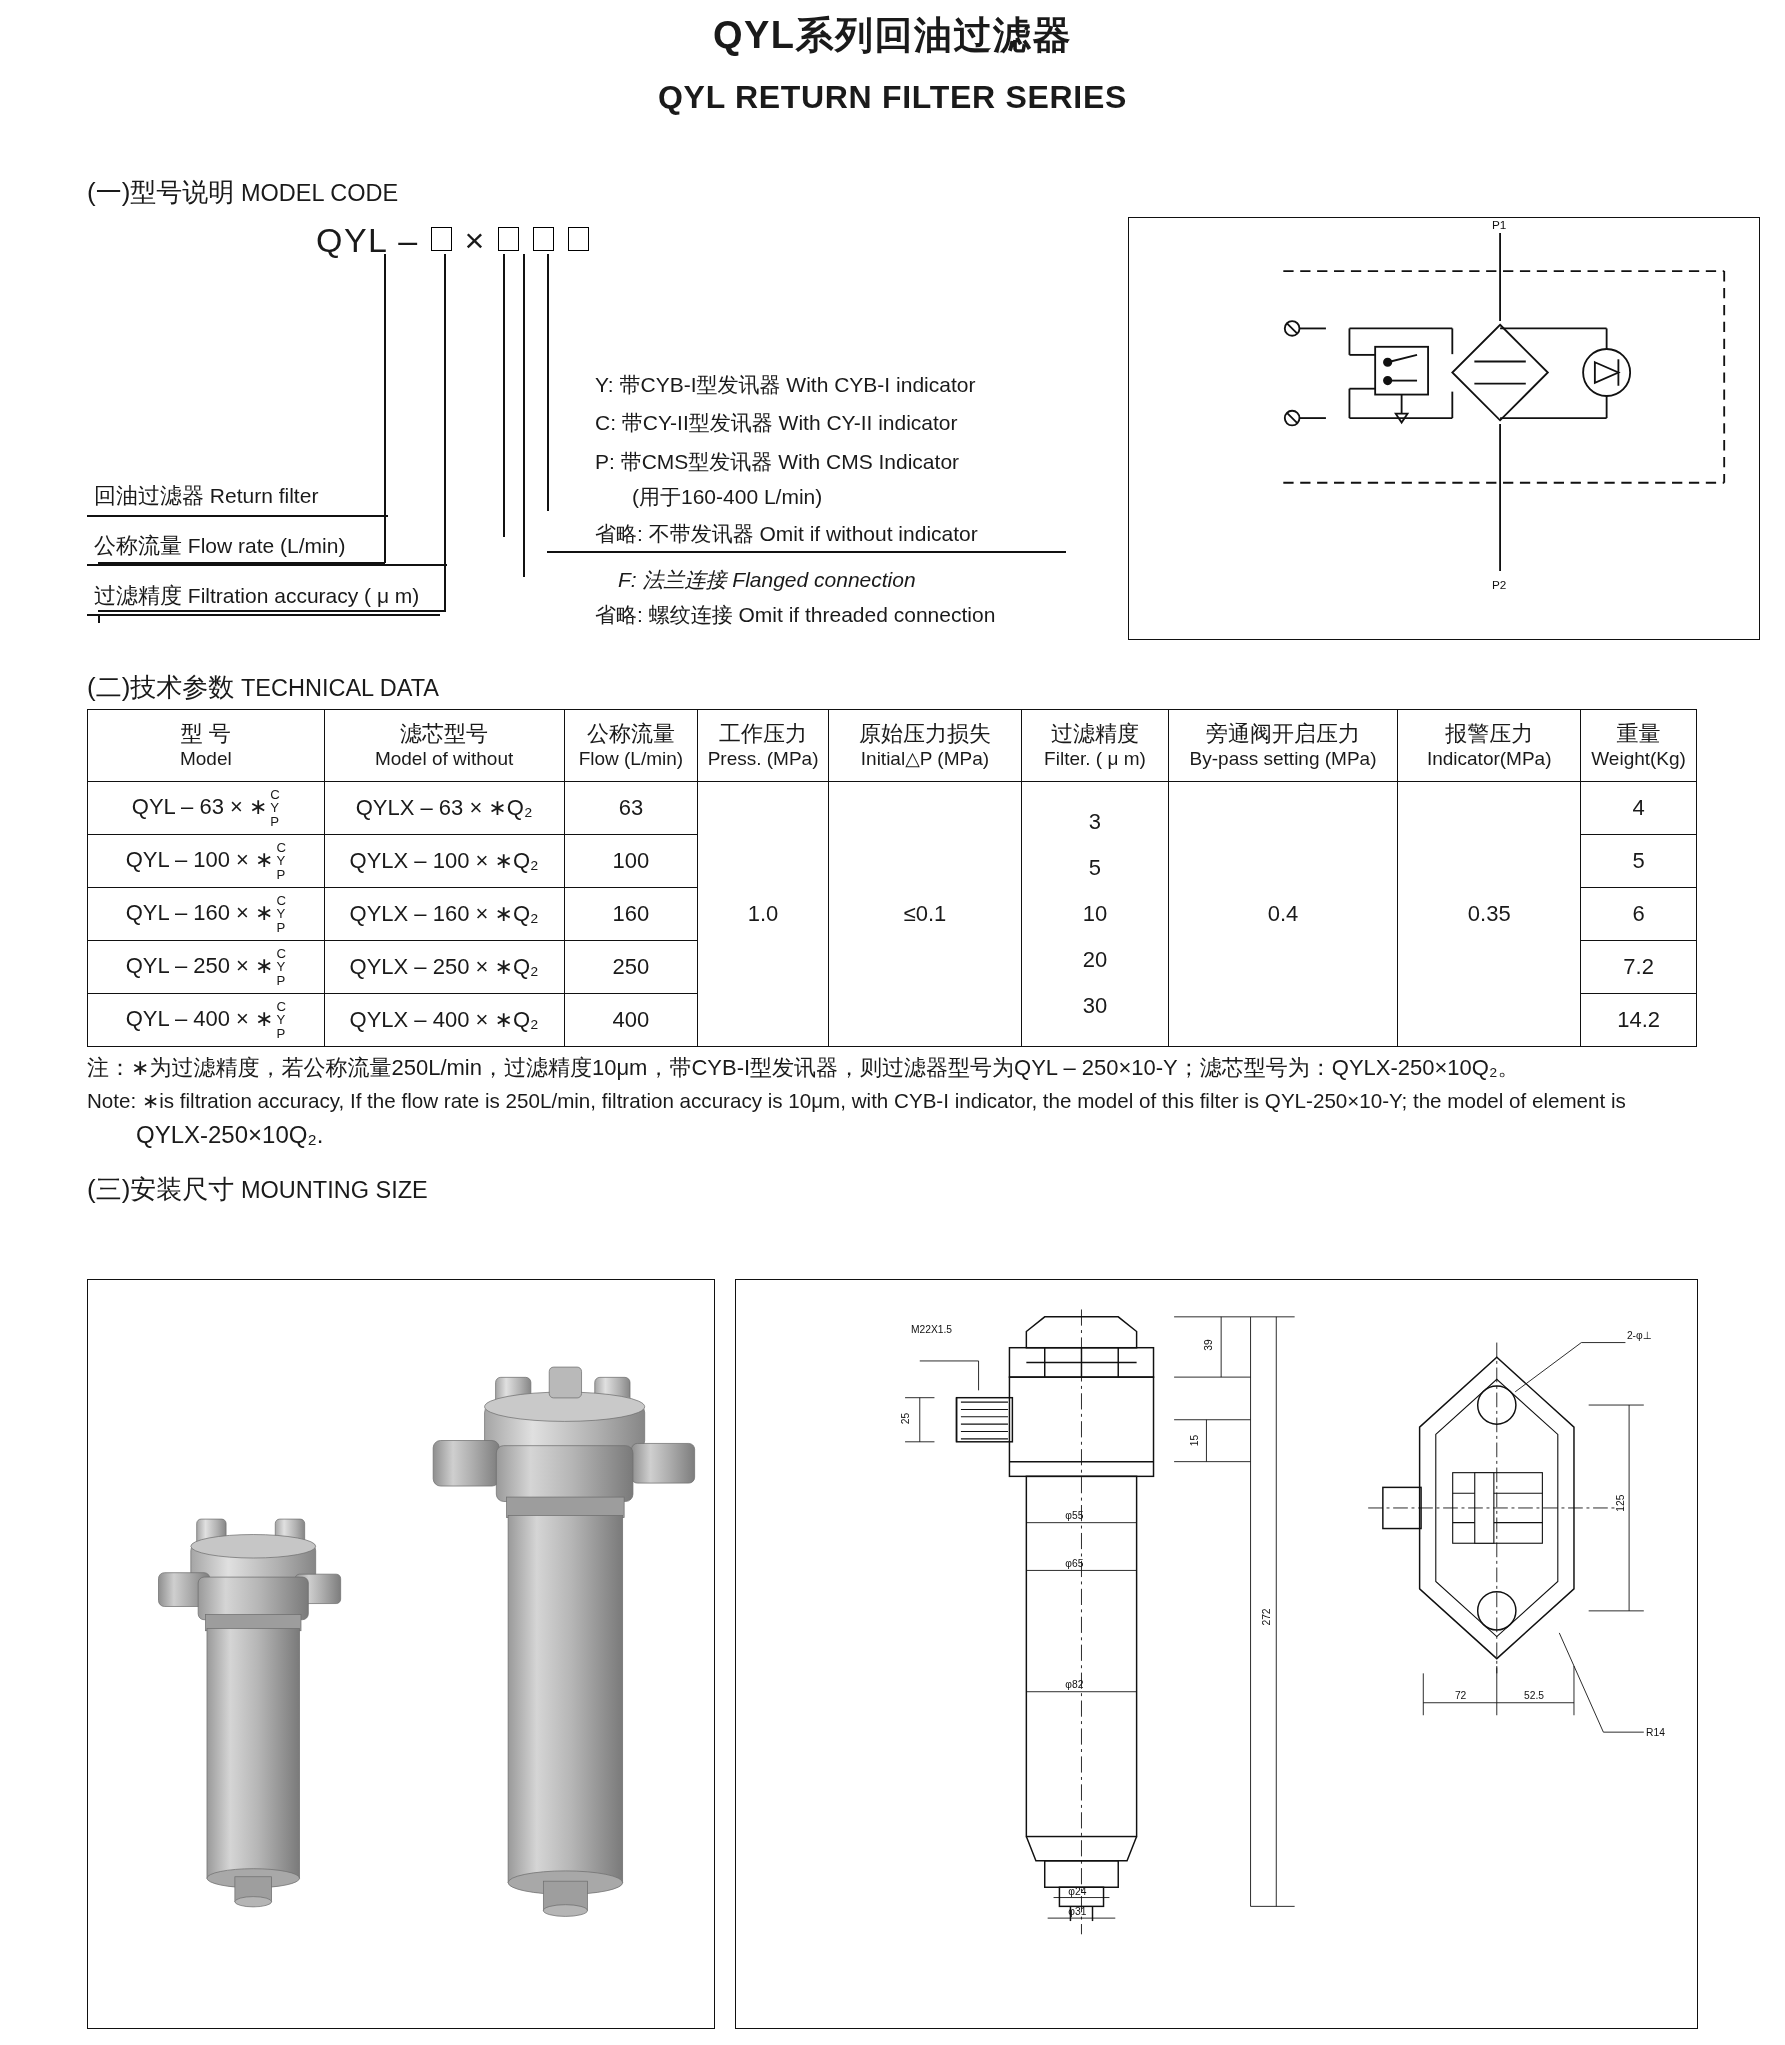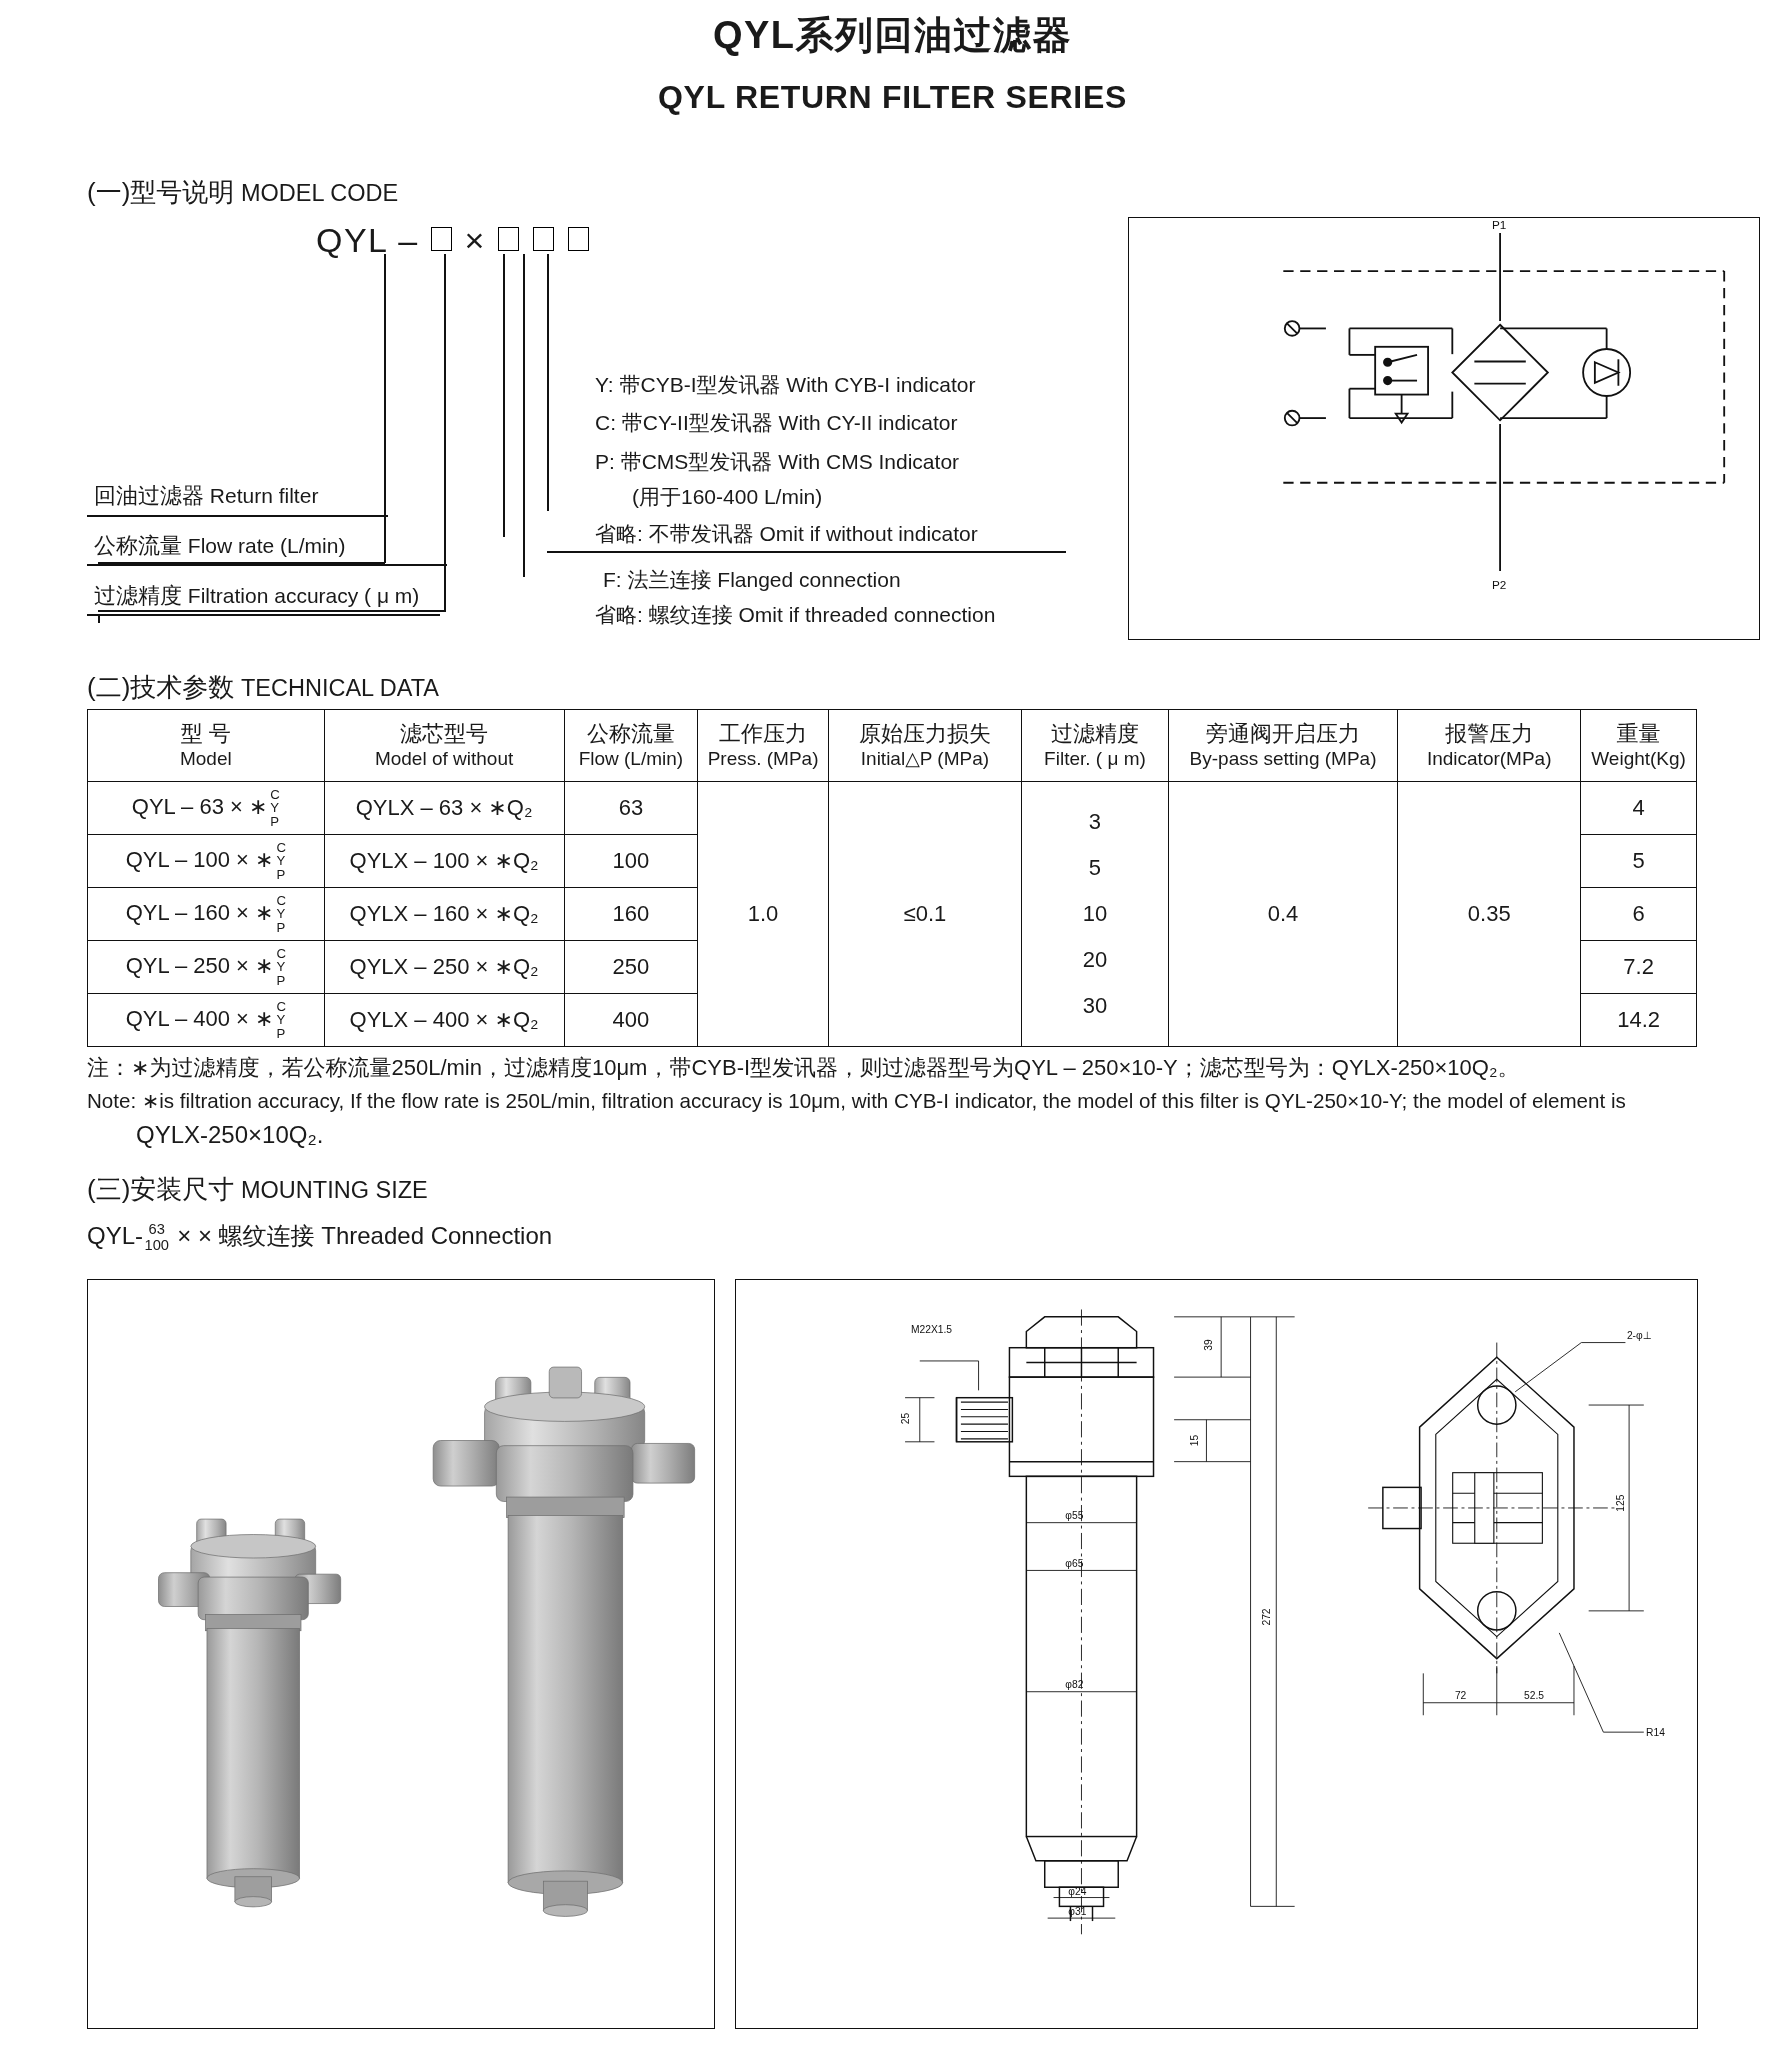--- a/index.html
+++ b/index.html
@@ -272,21 +272,21 @@
   </div>
   <div class="mc-under" style="top:614px; left:87px; width:353px;"></div>
 
   <div class="mc-label" style="top:371px; left:595px;">Y: 带CYB-I型发讯器   With CYB-I indicator</div>
   <div class="mc-label" style="top:409px; left:595px;">C: 带CY-II型发讯器   With CY-II indicator</div>
   <div class="mc-label" style="top:448px; left:595px;">P: 带CMS型发讯器    With CMS Indicator</div>
   <div class="mc-label" style="top:483px; left:632px;">(用于160-400 L/min)</div>
   <div class="mc-label" style="top:520px; left:595px;">省略: 不带发讯器    Omit if without indicator</div>
   <div class="mc-under" style="top:551px; left:547px; width:519px;"></div>
 
-  <div class="mc-label" style="top:566px; left:603px;">F: 法兰连接 Flanged connection</div>
+  <div class="mc-label" style="top:566px; left:618px;font-style:italic;">F: 法兰连接 Flanged connection</div>
   <div class="mc-label" style="top:601px; left:595px;">省略: 螺纹连接   Omit if threaded connection</div>
 
   <div class="schematic">
     <svg width="629" height="420" viewBox="0 0 856 571">
       <g stroke="#111" stroke-width="2.5" fill="none">
 
         <line x1="210" y1="72" x2="810" y2="72" stroke-dasharray="14 9"></line>
         <line x1="810" y1="72" x2="810" y2="360" stroke-dasharray="14 9"></line>
         <line x1="210" y1="360" x2="810" y2="360" stroke-dasharray="14 9"></line>
 
@@ -438,26 +438,20 @@
 
   <div class="note-cn">注：∗为过滤精度，若公称流量250L/min，过滤精度10μm，带CYB-I型发讯器，则过滤器型号为QYL – 250×10-Y；滤芯型号为：QYLX-250×10Q₂。</div>
   <div class="note-en1">Note: ∗is filtration accuracy, If the flow rate is 250L/min, filtration accuracy is 10μm, with CYB-I indicator, the model of this  filter is QYL-250×10-Y; the model of element is</div>
   <div class="note-en2">QYLX-250×10Q₂.</div>
 
   <div class="sec-head" id="sec3">
     <span class="cn">(三)安装尺寸</span>
     <span class="en">MOUNTING SIZE</span>
   </div>
 
-  <div class="mount-sub">
-    <span>QYL-</span><span class="frac"><span>63</span><br><span>100</span></span>
-    <span>× ×</span>
-    <span>螺纹连接</span>
-    <span>Threaded Connection</span>
-  </div>
 
   <div class="panel" id="panel-photo">
     <svg width="625" height="747" viewBox="0 0 851 1016">
       <defs>
         <linearGradient id="metal" x1="0" y1="0" x2="1" y2="0">
           <stop offset="0" stop-color="#9a9a9a"></stop>
           <stop offset="0.25" stop-color="#d5d5d5"></stop>
           <stop offset="0.55" stop-color="#b6b6b6"></stop>
           <stop offset="0.85" stop-color="#8e8e8e"></stop>
           <stop offset="1" stop-color="#7a7a7a"></stop>

